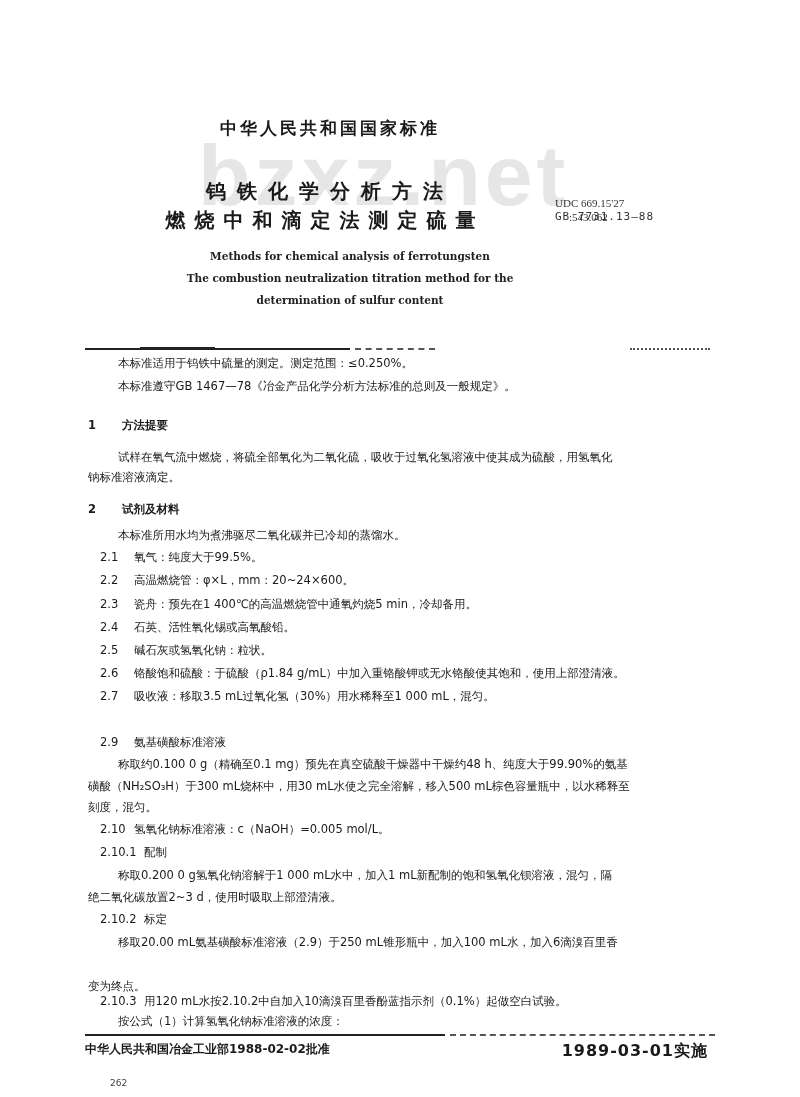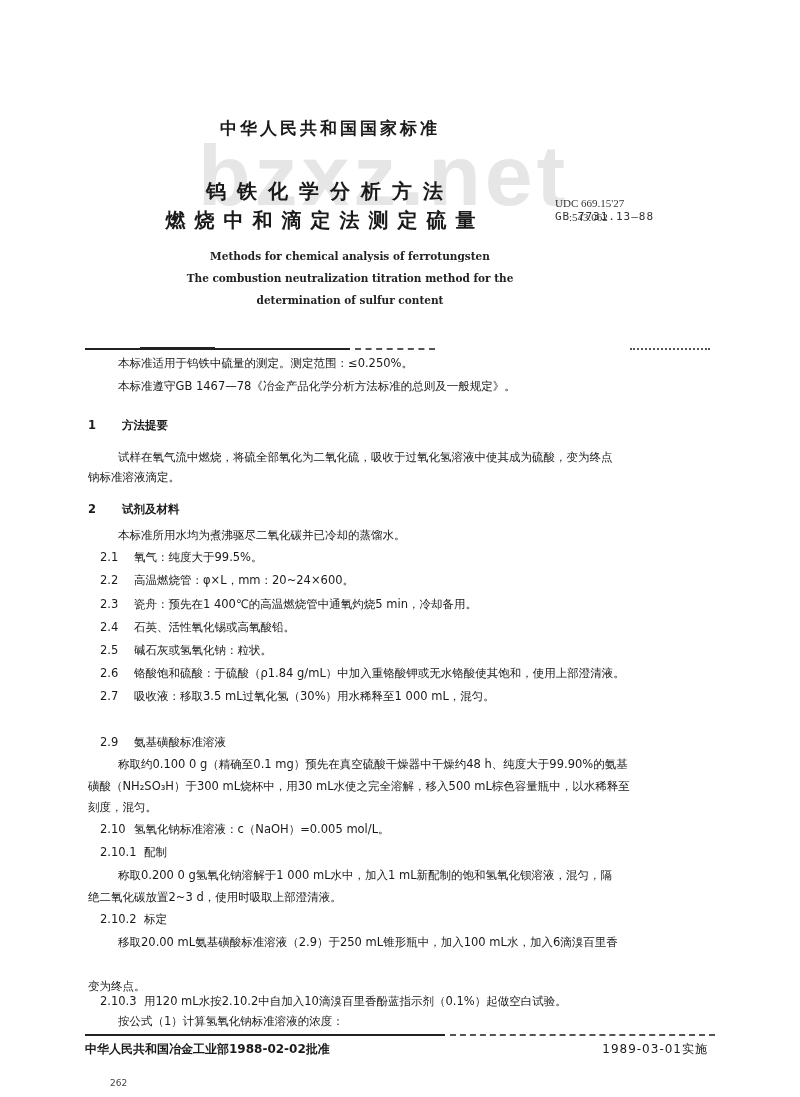--- a/index.html
+++ b/index.html
@@ -31,21 +31,21 @@
   .ind { left: 118px; }
   .cont { left: 88px; }
   .sub { left: 100px; }
   .h { left: 88px; font-weight: bold; }
   .num { display: inline-block; min-width: 34px; }
   .num2 { display: inline-block; min-width: 44px; }
   .rule-bottom { position: absolute; left: 85px; top: 1032px; width: 630px; height: 6px; }
   .rule-bottom .solid { position: absolute; left: 0; top: 2px; width: 360px; height: 2px; background: #222; }
   .rule-bottom .dash { position: absolute; left: 365px; top: 2px; width: 265px; height: 0; border-top: 2px dashed #555; }
   .foot-left { position: absolute; left: 85px; top: 1041px; font-weight: bold; font-size: 12px; }
-  .foot-right { position: absolute; right: 92px; top: 1041px; font-weight: normal; font-size: 12px; letter-spacing: 1px; }
+  .foot-right { position: absolute; right: 92px; top: 1041px; font-weight: bold; font-size: 16px; letter-spacing: 1px; }
   .pageno { position: absolute; left: 110px; top: 1078px; font-size: 9px; color: #444; }
 </style>
 </head>
 <body>
 
 <div class="page">
 
   <div class="watermark">bzxz.net</div>
 
   <div class="national z">中华人民共和国国家标准</div>
@@ -68,21 +68,21 @@
       <div class="dash1"></div>
       <div class="dash2"></div>
   </div>
 
   <div class="p ind" style="top:356px">本标准适用于钨铁中硫量的测定。测定范围：≤0.250%。</div>
   <div class="p ind" style="top:379px">本标准遵守GB 1467—78《冶金产品化学分析方法标准的总则及一般规定》。</div>
 
   <div class="p h" style="top:418px">
     <span class="num">1</span><span>方法提要</span>
   </div>
-  <div class="p ind" style="top:450px">试样在氧气流中燃烧，将硫全部氧化为二氧化硫，吸收于过氧化氢溶液中使其成为硫酸，变为终点</div>
+  <div class="p ind" style="top:450px">试样在氧气流中燃烧，将硫全部氧化为二氧化硫，吸收于过氧化氢溶液中使其成为硫酸，用氢氧化</div>
   <div class="p cont" style="top:470px">钠标准溶液滴定。</div>
 
   <div class="p h" style="top:502px">
     <span class="num">2</span><span>试剂及材料</span>
   </div>
   <div class="p ind" style="top:528px">本标准所用水均为煮沸驱尽二氧化碳并已冷却的蒸馏水。</div>
 
   <div class="p sub" style="top:550px"><span class="num">2.1</span><span>氧气：纯度大于99.5%。</span></div>
   <div class="p sub" style="top:573px"><span class="num">2.2</span><span>高温燃烧管：φ×L，mm：20~24×600。</span></div>
   <div class="p sub" style="top:597px"><span class="num">2.3</span><span>瓷舟：预先在1 400℃的高温燃烧管中通氧灼烧5 min，冷却备用。</span></div>

